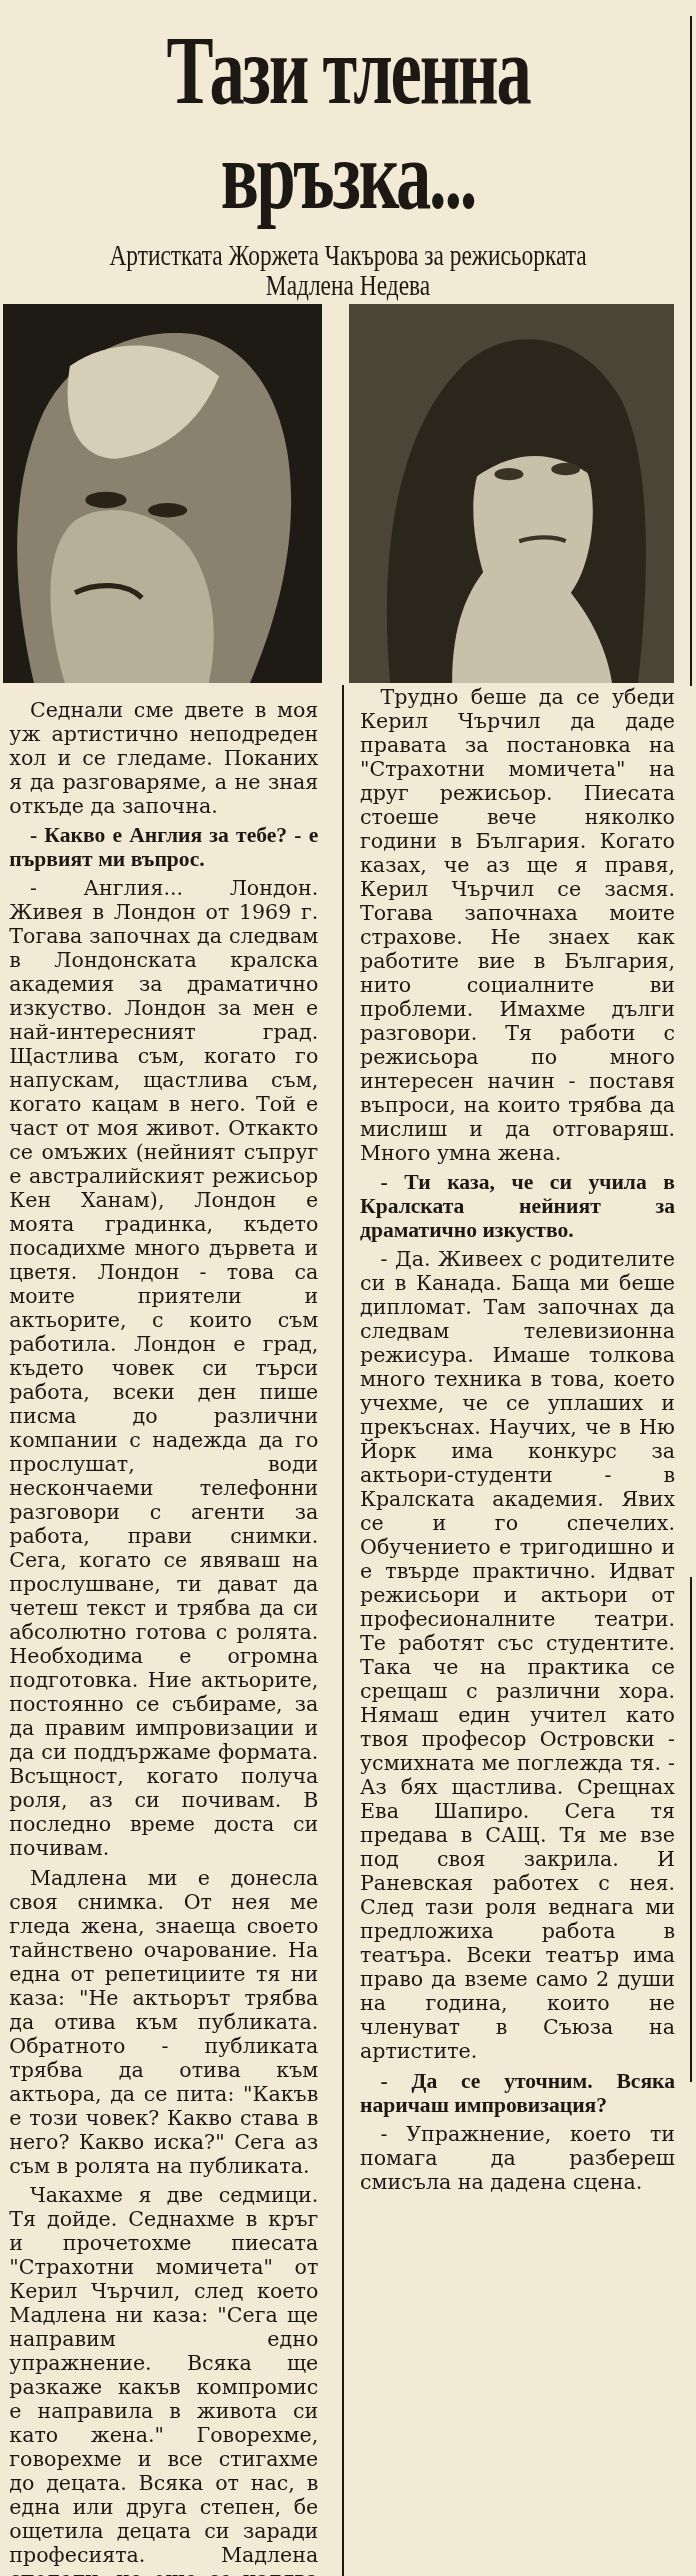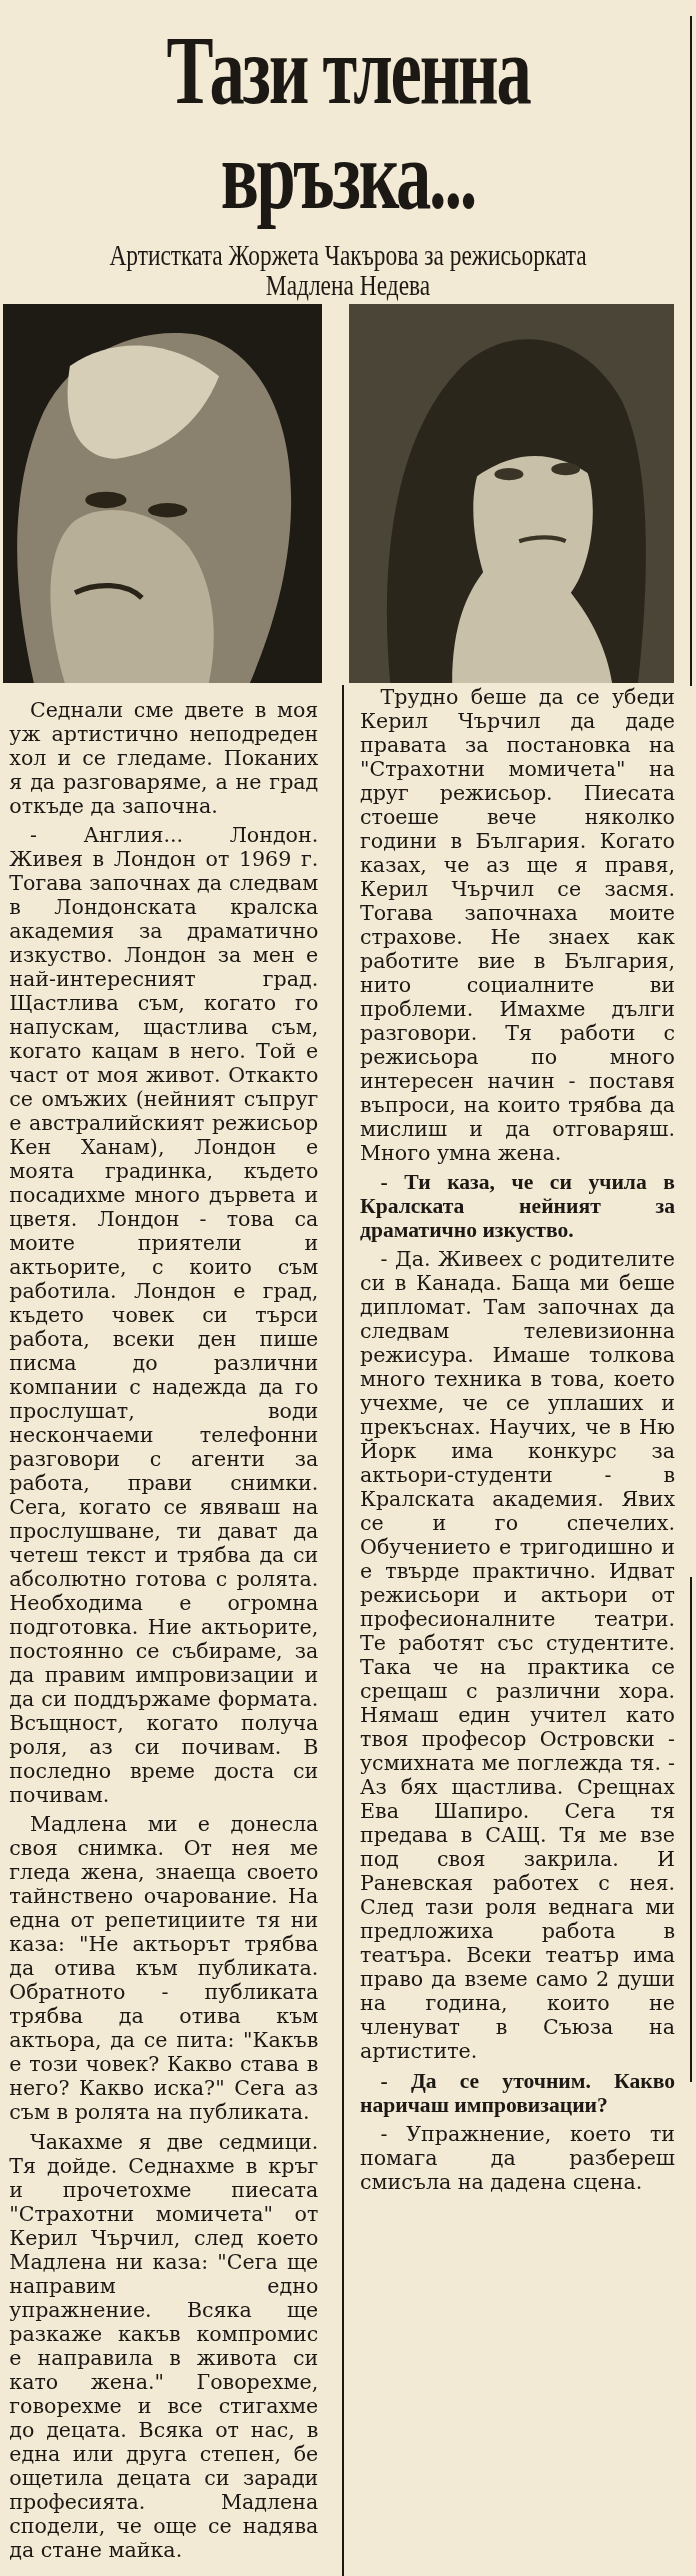--- a/index.html
+++ b/index.html
@@ -67,30 +67,31 @@
       <ellipse cx="310" cy="330" rx="28" ry="12" fill="#3a3426"></ellipse>
       <ellipse cx="420" cy="320" rx="28" ry="12" fill="#3a3426"></ellipse>
       <path d="M330 460 C360 450 400 450 420 460" stroke="#3a3426" stroke-width="8" fill="none"></path>
     </svg>
   </div>
 
   <div class="vrule"></div>
   <div class="vrule2"></div>
 
   <div class="col left">
-    <p>Седнали сме двете в моя уж артистично неподреден хол и се гледаме. Поканих я да разговаряме, а не град откъде да започна.</p>
+    <p>Седнали сме двете в моя уж артистично неподреден хол и се гледаме. Поканих я да разговаряме, а не зная откъде да започна.</p>
+    <p class="q">- Какво е Англия за тебе? - е първият ми въпрос.</p>
     <p>- Англия... Лондон. Живея в Лондон от 1969 г. Тогава започнах да следвам в Лондонската кралска академия за драматично изкуство. Лондон за мен е най-интересният град. Щастлива съм, когато го напускам, щастлива съм, когато кацам в него. Той е част от моя живот. Откакто се омъжих (нейният съпруг е австралийският режисьор Кен Ханам), Лондон е моята градинка, където посадихме много дървета и цветя. Лондон - това са моите приятели и актьорите, с които съм работила. Лондон е град, където човек си търси работа, всеки ден пише писма до различни компании с надежда да го прослушат, води нескончаеми телефонни разговори с агенти за работа, прави снимки. Сега, когато се явяваш на прослушване, ти дават да четеш текст и трябва да си абсолютно готова с ролята. Необходима е огромна подготовка. Ние актьорите, постоянно се събираме, за да правим импровизации и да си поддържаме формата. Всъщност, когато получа роля, аз си почивам. В последно време доста си почивам.</p>
     <p>Мадлена ми е донесла своя снимка. От нея ме гледа жена, знаеща своето тайнствено очарование. На една от репетициите тя ни каза: "Не актьорът трябва да отива към публиката. Обратното - публиката трябва да отива към актьора, да се пита: "Какъв е този човек? Какво става в него? Какво иска?" Сега аз съм в ролята на публиката.</p>
     <p>Чакахме я две седмици. Тя дойде. Седнахме в кръг и прочетохме пиесата "Страхотни момичета" от Керил Чърчил, след което Мадлена ни каза: "Сега ще направим едно упражнение. Всяка ще разкаже какъв компромис е направила в живота си като жена." Говорехме, говорехме и все стигахме до децата. Всяка от нас, в една или друга степен, бе ощетила децата си заради професията. Мадлена сподели, че още се надява да стане майка.</p>
 
   </div>
 
   <div class="col right">
     <p>Трудно беше да се убеди Керил Чърчил да даде правата за постановка на "Страхотни момичета" на друг режисьор. Пиесата стоеше вече няколко години в България. Когато казах, че аз ще я правя, Керил Чърчил се засмя. Тогава започнаха моите страхове. Не знаех как работите вие в България, нито социалните ви проблеми. Имахме дълги разговори. Тя работи с режисьора по много интересен начин - поставя въпроси, на които трябва да мислиш и да отговаряш. Много умна жена.</p>
     <p class="q">- Ти каза, че си учила в Кралската нейният за драматично изкуство.</p>
     <p>- Да. Живеех с родителите си в Канада. Баща ми беше дипломат. Там започнах да следвам телевизионна режисура. Имаше толкова много техника в това, което учехме, че се уплаших и прекъснах. Научих, че в Ню Йорк има конкурс за актьори-студенти - в Кралската академия. Явих се и го спечелих. Обучението е тригодишно и е твърде практично. Идват режисьори и актьори от професионалните театри. Те работят със студентите. Така че на практика се срещаш с различни хора. Нямаш един учител като твоя професор Островски - усмихната ме поглежда тя. - Аз бях щастлива. Срещнах Ева Шапиро. Сега тя предава в САЩ. Тя ме взе под своя закрила. И Раневская работех с нея. След тази роля веднага ми предложиха работа в театъра. Всеки театър има право да вземе само 2 души на година, които не членуват в Съюза на артистите.</p>
-    <p class="q">- Да се уточним. Какво наричаш импровизации?</p>
+    <p class="q">- Да се уточним. Всяка наричаш импровизация?</p>
     <p>- Упражнение, което ти помага да разбереш смисъла на дадена сцена.</p>
 
   </div>
 
 </div>
 
 
 </body></html>

